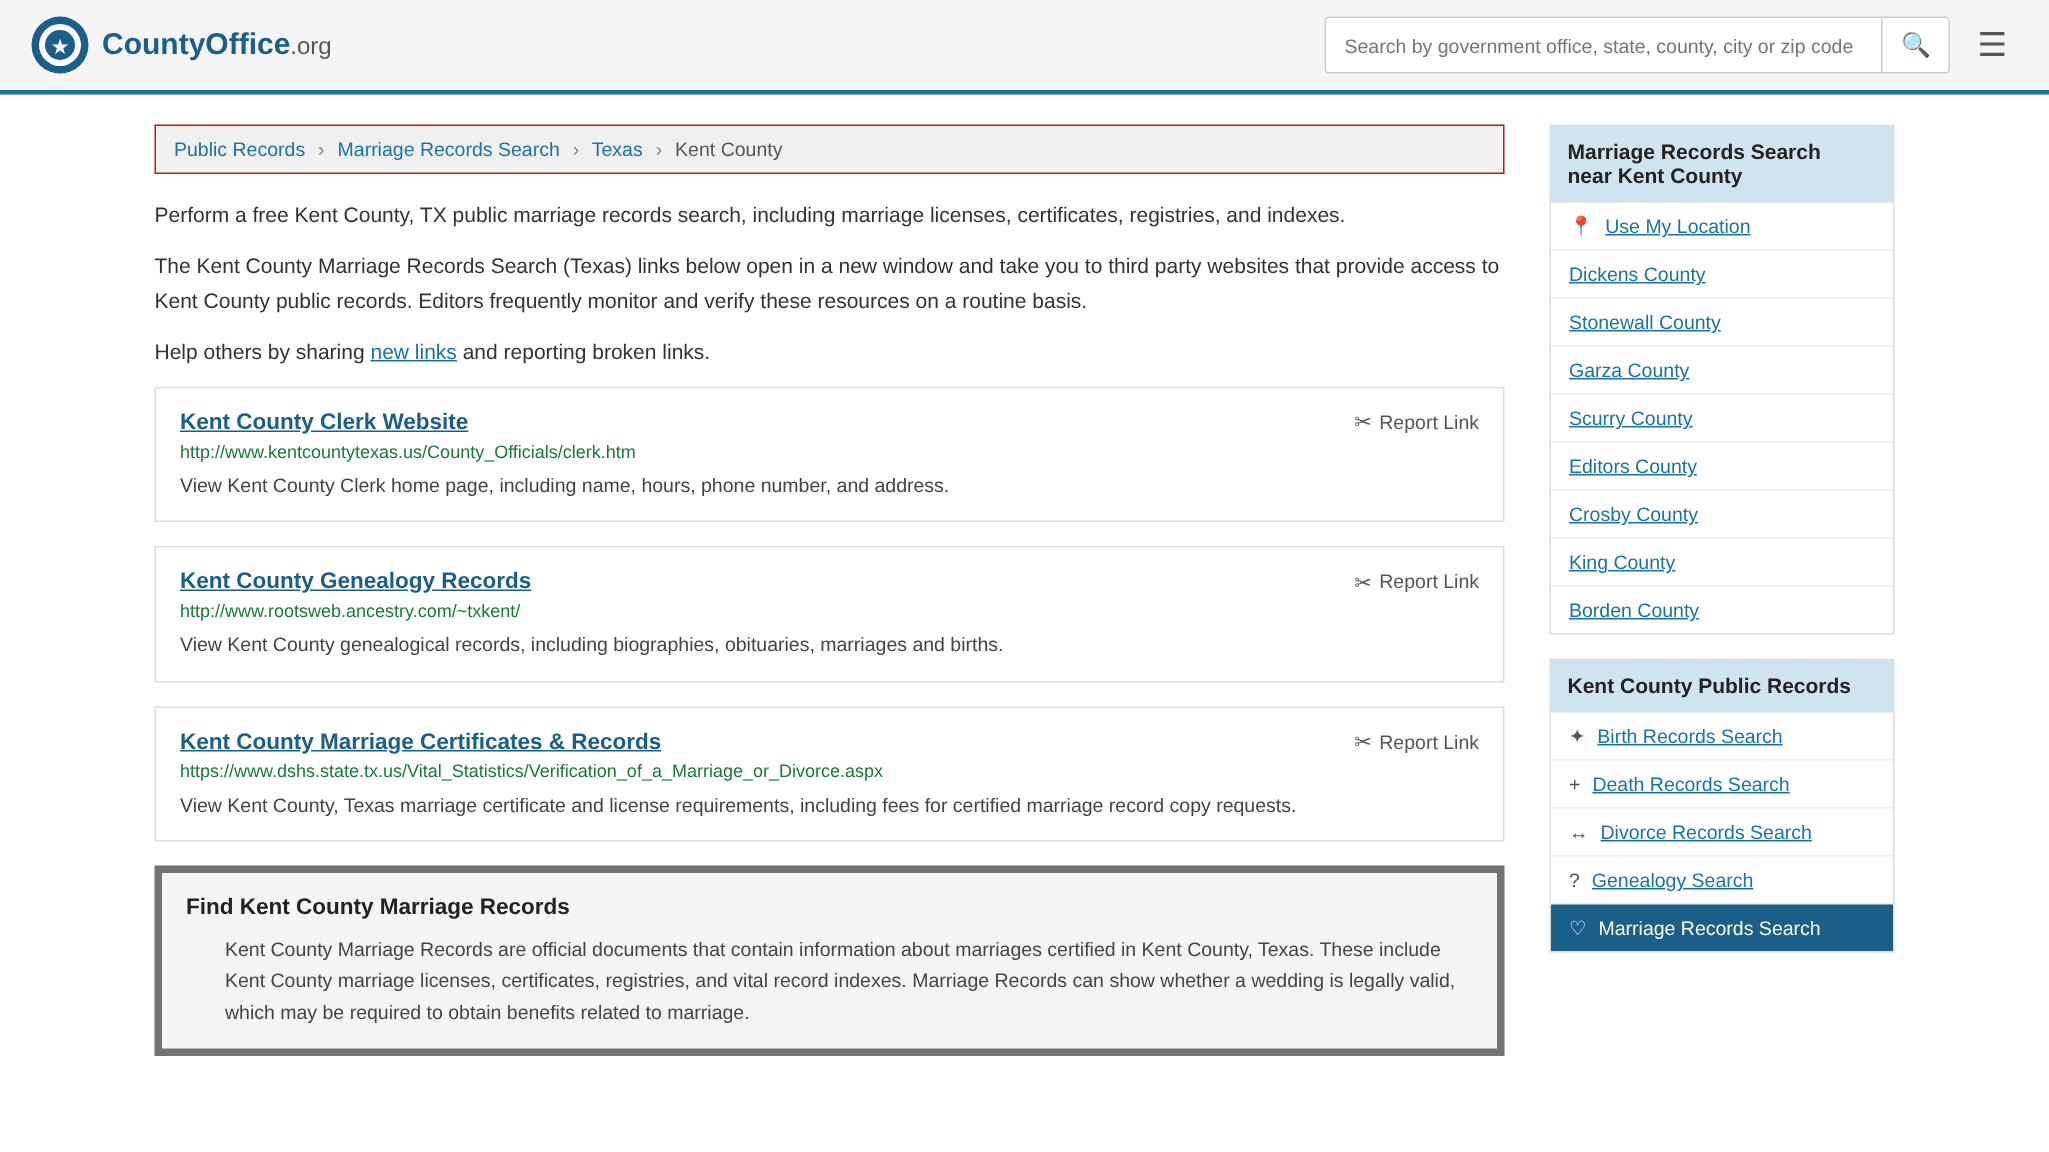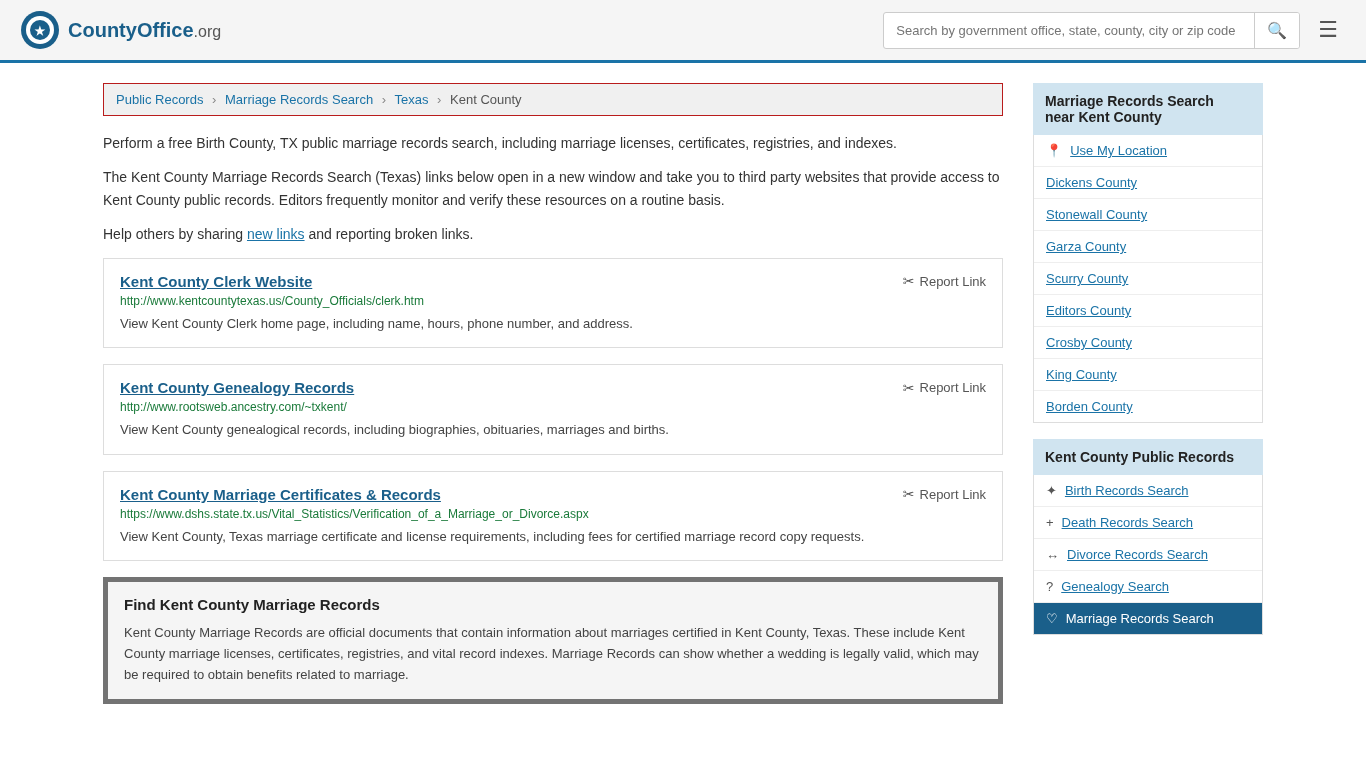--- a/index.html
+++ b/index.html
@@ -157,20 +157,21 @@
     .find-section-title {
       font-size: 15px;
       font-weight: bold;
       margin-bottom: 10px;
       color: #222;
     }
     .find-section-text {
       font-size: 13px;
       line-height: 1.6;
       color: #444;
+      margin-left: 26px;
     }
 
     
     .sidebar {
       width: 230px;
       flex-shrink: 0;
     }
     .sidebar-section {
       margin-bottom: 16px;
     }
@@ -246,21 +247,21 @@
     <div class="breadcrumb">
       <a href="#">Public Records</a>
       <span class="breadcrumb-sep">›</span>
       <a href="#">Marriage Records Search</a>
       <span class="breadcrumb-sep">›</span>
       <a href="#">Texas</a>
       <span class="breadcrumb-sep">›</span>
       <span>Kent County</span>
     </div>
 
-    <p class="description">Perform a free Birth County, TX public marriage records search, including marriage licenses, certificates, registries, and indexes.</p>
+    <p class="description">Perform a free Kent County, TX public marriage records search, including marriage licenses, certificates, registries, and indexes.</p>
     <p class="description">The Kent County Marriage Records Search (Texas) links below open in a new window and take you to third party websites that provide access to Kent County public records. Editors frequently monitor and verify these resources on a routine basis.</p>
     <p class="description">Help others by sharing <a href="#">new links</a> and reporting broken links.</p>
 
     <div class="record-card">
       <div class="record-card-header">
         <a class="record-card-title" href="#">Kent County Clerk Website</a>
         <div class="report-link">
           <span class="icon">✂</span>
           <span>Report Link</span>
         </div>

